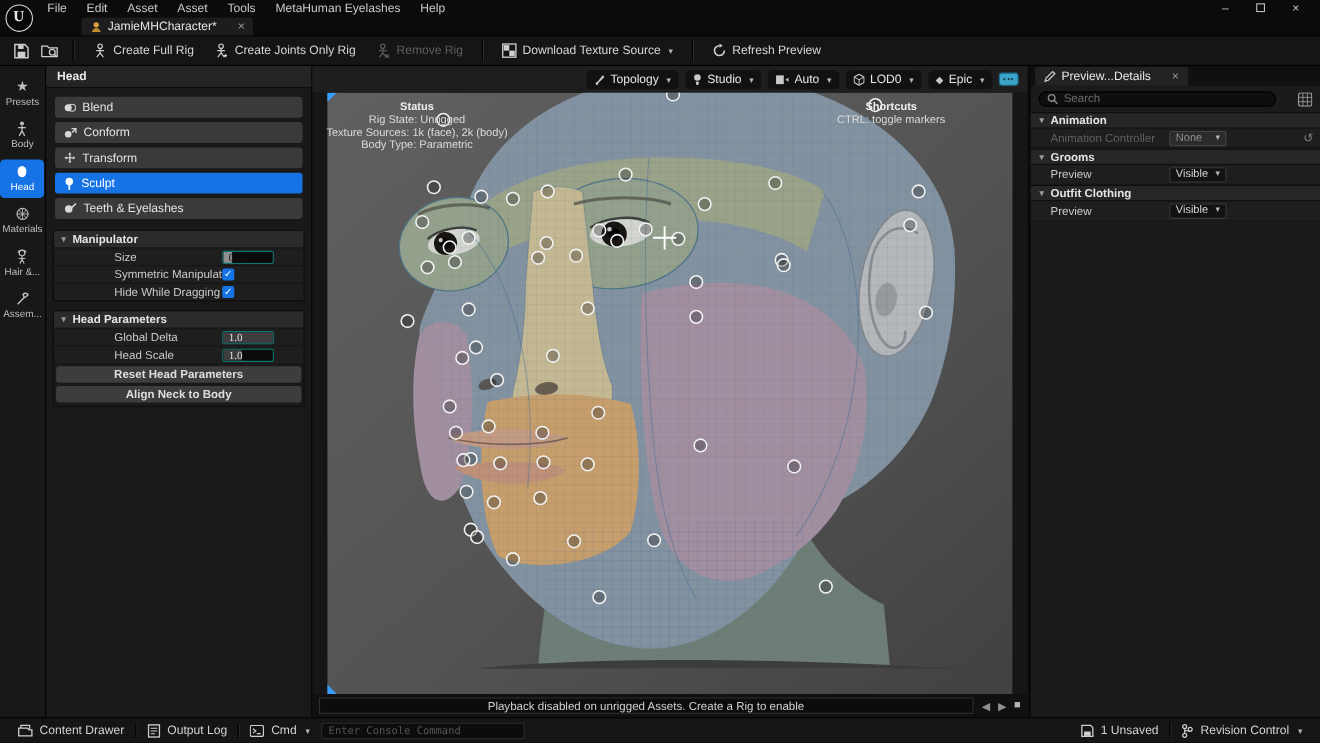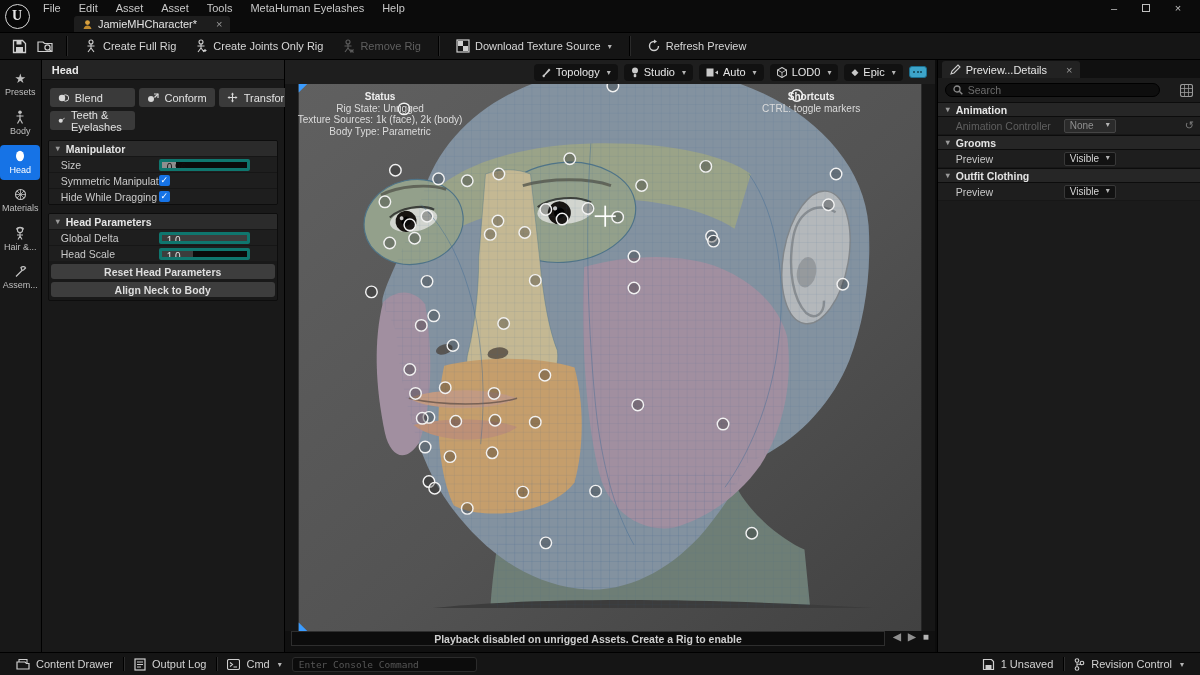--- a/index.html
+++ b/index.html
@@ -41,32 +41,32 @@
     display:flex; flex-direction:column; align-items:center; gap:4px; }
   .rail-item { width:40px; padding:4px 0 5px; display:flex; flex-direction:column; align-items:center; gap:2px;
     color:#bfbfbf; font-size:9px; border-radius:4px; }
   .rail-item.active { background:var(--accent,#1673e6); color:#fff; }
   .rail-item svg { display:block; }
 
   
   .leftpanel { width:243px; background:#191919; border-right:1px solid #000; display:flex; flex-direction:column; }
   .lp-header { height:20px; background:#242424; border-bottom:1px solid #0d0d0d; display:flex; align-items:center;
     padding:0 10px; font-weight:bold; color:#e8e8e8; }
-  .modes { display:grid; grid-template-columns:1fr 1fr 1fr 1fr; gap:4px; margin:8px 8px 10px; }
+  .modes { display:grid; grid-template-columns:1fr; gap:4px; margin:8px 8px 10px; }
   .mode-btn { height:19px; background:#3a3a3a; border-radius:3px; display:flex; align-items:center; gap:6px;
     padding:0 8px; color:#e2e2e2; }
   .mode-btn.active { background:var(--accent,#1673e6); color:#fff; }
   .section { margin:0 6px 8px; border:1px solid #0d0d0d; border-radius:2px; overflow:hidden; }
   .sec-header { height:15px; background:#2b2b2b; display:flex; align-items:center; gap:6px; padding:0 7px;
     font-weight:bold; color:#e4e4e4; font-size:10.5px; }
   .sec-arrow { font-size:8px; color:#9a9a9a; }
   .prow { height:16px; background:#1e1e1e; border-top:1px solid #161616; display:flex; align-items:center; padding:0 5px 0 12px; }
-  .prow .plabel { width:98px; color:#c9c9c9; font-size:10.5px; white-space:nowrap; overflow:hidden; }
-  .slider { flex:1; height:12px; background:#0b0b0b; border:3px solid #0f766e; border-radius:2px; position:relative;
-    overflow:hidden; margin-right:22px; }
+  .prow .plabel { width:98px; color:#c9c9c9; font-size:10.5px; white-space:nowrap; overflow:hidden;margin-left:43px; }
+  .slider { flex:1; height:12px; background:#0b0b0b; border:1px solid #0f766e; border-radius:2px; position:relative;
+    overflow:hidden; margin-right:22px;font-family:Liberation Serif, serif; }
   .slider .fill { height:100%; }
   .slider.light .fill { background:#8f8f8f; }
   .slider.dark .fill { background:#3d3d3d; }
   .slider .sval { position:absolute; left:5px; top:0; line-height:11px; font-size:10px; }
   .slider.light .sval { color:#101010; }
   .slider.dark .sval { color:#e0e0e0; }
   .checkbox { width:11px; height:11px; border-radius:2px; background:var(--accent,#1673e6); color:#fff;
     font-size:9px; line-height:11px; text-align:center; }
   .panel-btn { height:15px; margin:3px 2px; background:#3d3d3d; border-radius:3px; display:flex; align-items:center;
     justify-content:center; font-weight:bold; font-size:10.5px; color:#dedede; }
@@ -75,21 +75,21 @@
   .viewport { width:650px; display:flex; flex-direction:column; background:#161616; position:relative; }
   .vp-toolbar { height:24px; background:#1e1e1e; display:flex; align-items:center; justify-content:flex-end;
     gap:6px; padding:0 8px; }
   .vp-btn { height:17px; background:rgba(16,16,16,.88); border-radius:4px; display:flex; align-items:center;
     gap:5px; padding:0 7px; color:#e6e6e6; }
   .vp-kbd { width:18px; height:12px; background:#3da4c9; border:1px solid #1b6f90; border-radius:3px;
     display:flex; align-items:center; justify-content:center; gap:1.5px; }
   .vp-kbd i { width:2px; height:2px; background:#12404f; border-radius:1px; display:block; }
   .vp-scene { height:547px; position:relative; overflow:hidden; }
   .vp-scene svg { display:block; }
-  .vp-timeline { height:21px; background:#101010; display:flex; align-items:flex-start; padding:0 6px; gap:8px;font-weight:bold; }
+  .vp-timeline { height:21px; background:#101010; display:flex; align-items:center; padding:0 6px; gap:8px; }
   .tl-bar { flex:1; height:15px; border:1px solid #2e2e2e; background:#0c0c0c; display:flex; align-items:center;
     justify-content:center; color:#cfcfcf; font-size:10.5px; }
   .transport { display:flex; align-items:center; gap:7px; color:#8f8f8f; font-size:10px; }
   .transport .stop { color:#b5b5b5; }
 
   
   .rightpanel { width:265px; background:#1b1b1b; border-left:1px solid #000; display:flex; flex-direction:column; margin-left:2px; }
   .rp-tabstrip { height:18px; background:#101010; display:flex; align-items:flex-end; }
   .rp-tab { height:17px; background:#222; border-radius:3px 3px 0 0; margin-left:4px; display:flex; align-items:center;
     gap:5px; padding:0 8px; color:#e6e6e6; }

